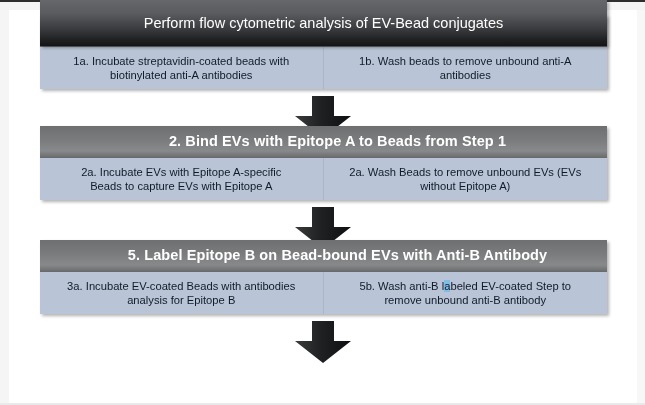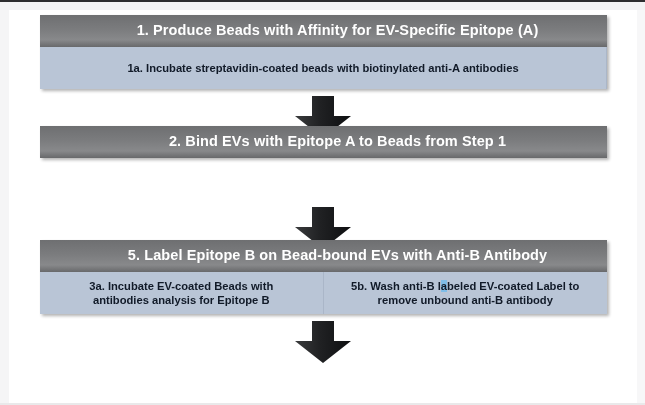--- a/index.html
+++ b/index.html
@@ -81,21 +81,21 @@
     height: 42px;
   }
   .substep {
     flex: 1 1 50%;
     display: flex;
     align-items: center;
     justify-content: center;
     text-align: center;
     color: #111a28;
     font-size: 11.2px;
-    font-weight: bold;
+    font-weight: normal;
     line-height: 1.25;
     padding: 0 24px;
     box-sizing: border-box;
   }
   .substep.left-col {
     border-right: 1px solid #aab6c8;
   }
 
   
   .hl {
@@ -134,70 +134,76 @@
   <div class="top-rule"></div>
   <div class="top-strip"></div>
   <div class="left-strip"></div>
   <div class="right-strip"></div>
   <div class="bottom-rule"></div>
 
   <div class="step" style="top:15px;">
     <div class="step-header">1. Produce Beads with Affinity for EV-Specific Epitope (A)</div>
     <div class="step-body">
       <div class="substep left-col">1a. Incubate streptavidin-coated beads with biotinylated anti-A antibodies</div>
+      <div class="substep">1b. Wash beads to remove unbound anti-A antibodies</div>
     </div>
   </div>
 
   <div class="arrow" style="left:295px; top:96px;">
     <svg viewBox="0 0 56 42" preserveAspectRatio="none" aria-hidden="true">
       <defs>
         <linearGradient id="agrad1" x1="0" y1="0" x2="1" y2="0">
           <stop offset="0%" stop-color="#3a3b3d"></stop>
           <stop offset="45%" stop-color="#202123"></stop>
           <stop offset="100%" stop-color="#0e0f11"></stop>
         </linearGradient>
       </defs>
       <polygon points="17,0 39,0 39,20 56,20 28,42 0,20 17,20" fill="url(#agrad1)"></polygon>
     </svg>
   </div>
 
   <div class="step" style="top:126px;">
     <div class="step-header">2. Bind EVs with Epitope A to Beads from Step 1</div>
+    <div class="step-body">
+      <div class="substep left-col">2a. Incubate EVs with Epitope A-specific Beads to capture EVs with Epitope A</div>
+      <div class="substep">2a. Wash Beads to remove unbound EVs (EVs without Epitope A)</div>
+    </div>
   </div>
 
   <div class="arrow" style="left:295px; top:207px;">
     <svg viewBox="0 0 56 42" preserveAspectRatio="none" aria-hidden="true">
       <defs>
         <linearGradient id="agrad2" x1="0" y1="0" x2="1" y2="0">
           <stop offset="0%" stop-color="#3a3b3d"></stop>
           <stop offset="45%" stop-color="#202123"></stop>
           <stop offset="100%" stop-color="#0e0f11"></stop>
         </linearGradient>
       </defs>
       <polygon points="17,0 39,0 39,20 56,20 28,42 0,20 17,20" fill="url(#agrad2)"></polygon>
     </svg>
   </div>
 
   <div class="step" style="top:240px;">
     <div class="step-header">5. Label Epitope B on Bead-bound EVs with Anti-B Antibody</div>
     <div class="step-body">
       <div class="substep left-col">3a. Incubate EV-coated Beads with antibodies analysis for Epitope B</div>
       <div class="substep">
-        <span><span>5b. Wash anti-B l</span><span class="hl">a</span><span>beled EV-coated Label to remove unbound anti-B antibody</span></span>
+        <span><span>5b. Wash anti-B l</span><span class="hl">a</span><span>beled EV-coated Step to remove unbound anti-B antibody</span></span>
       </div>
     </div>
   </div>
 
   <div class="arrow" style="left:295px; top:321px;">
     <svg viewBox="0 0 56 42" preserveAspectRatio="none" aria-hidden="true">
       <defs>
         <linearGradient id="agrad3" x1="0" y1="0" x2="1" y2="0">
           <stop offset="0%" stop-color="#3a3b3d"></stop>
           <stop offset="45%" stop-color="#202123"></stop>
           <stop offset="100%" stop-color="#0e0f11"></stop>
         </linearGradient>
       </defs>
       <polygon points="17,0 39,0 39,20 56,20 28,42 0,20 17,20" fill="url(#agrad3)"></polygon>
     </svg>
   </div>
 
+  <div class="final-step">Perform flow cytometric analysis of EV-Bead conjugates</div>
 
 </div>
 
 </body></html>

